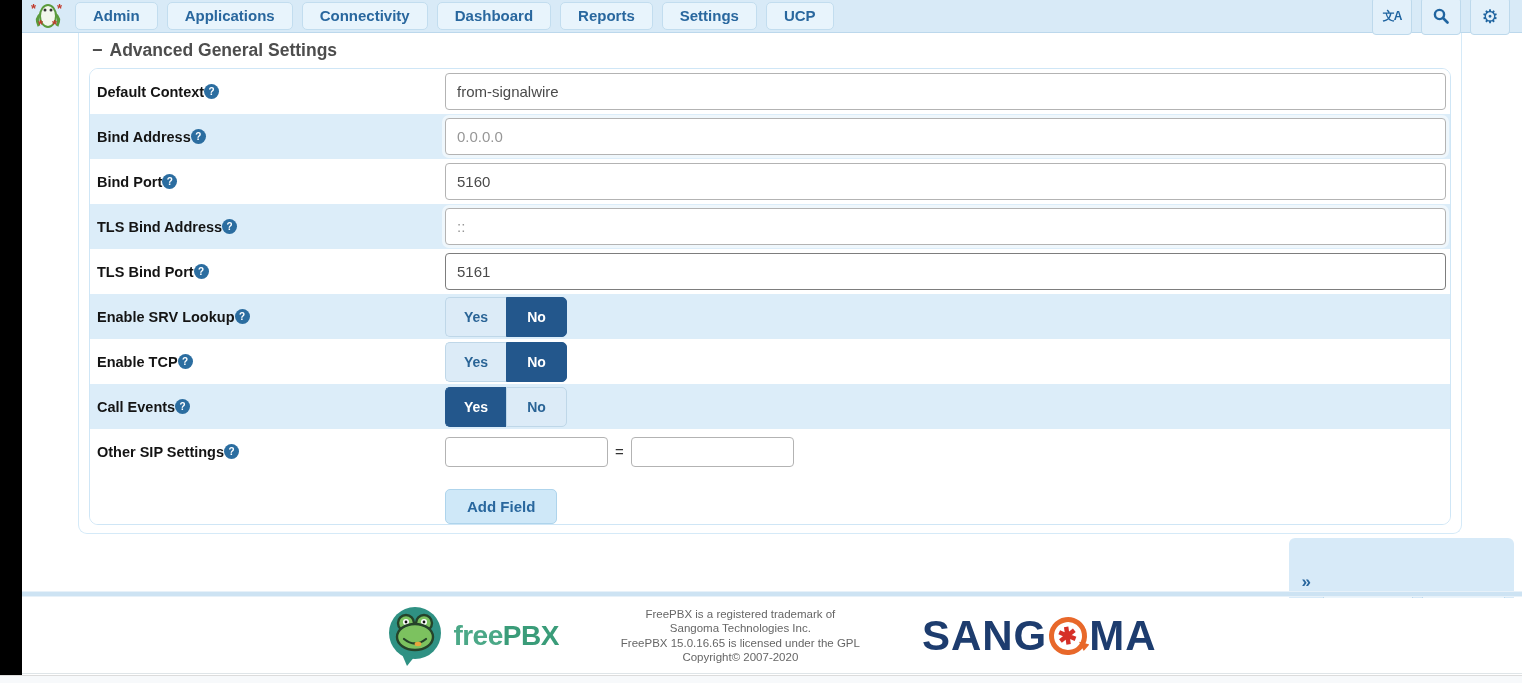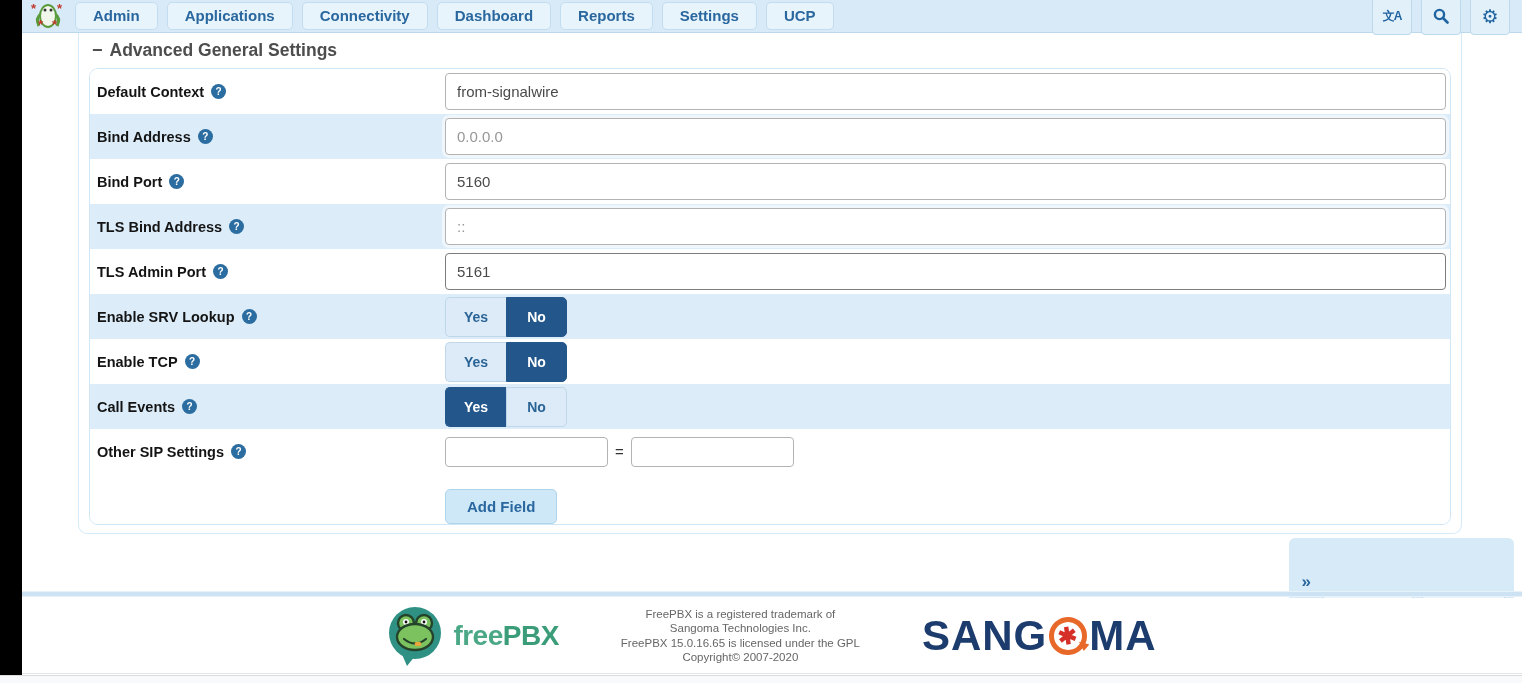--- a/index.html
+++ b/index.html
@@ -44,21 +44,21 @@
   }
   .minus-glyph { font-size:18px; line-height:1; margin-top:-2px; }
   .fieldset {
     margin:4px 10px 8px; border:1px solid #cfe6f6; border-radius:9px; overflow:hidden;
     background:#fff;
   }
   .form-row { display:flex; align-items:center; height:45px; padding:0 4px 0 7px; background:#fff; }
   .form-row.alt { background:#dcedf9; }
   .form-row.tall { height:50px; align-items:flex-end; padding-top:7px; }
   .row-label {
-    width:348px; flex-shrink:0; display:flex; align-items:center; gap:7px;
+    width:348px; flex-shrink:0; display:flex; align-items:center; 
     font-weight:bold; font-size:14.5px; color:#141414;
   }
   .help-icon {
     width:15px; height:15px; border-radius:50%; background:#2b6da0; color:#fff;
     font-size:10px; font-weight:bold; display:inline-flex; align-items:center;
     justify-content:center; cursor:pointer; flex-shrink:0; line-height:1;
   }
   .text-input {
     flex:1; height:37px; border:1px solid #b3b3b3; border-radius:4px;
     padding:0 11px; font-size:15px; color:#4a4a4a; font-family:inherit;
@@ -208,21 +208,21 @@
       <div class="form-row alt">
         <div class="row-label">
           <span>TLS Bind Address</span>
           <span class="help-icon">?</span>
         </div>
         <input class="text-input" type="text" placeholder="::" style="">
       </div>
 
       <div class="form-row">
         <div class="row-label">
-          <span>TLS Admin Port</span>
+          <span>TLS Bind Port</span>
           <span class="help-icon">?</span>
         </div>
         <input class="text-input dark" type="text" value="5161" style="">
       </div>
 
       <div class="form-row alt">
         <div class="row-label">
           <span>Enable SRV Lookup</span>
           <span class="help-icon">?</span>
         </div>

